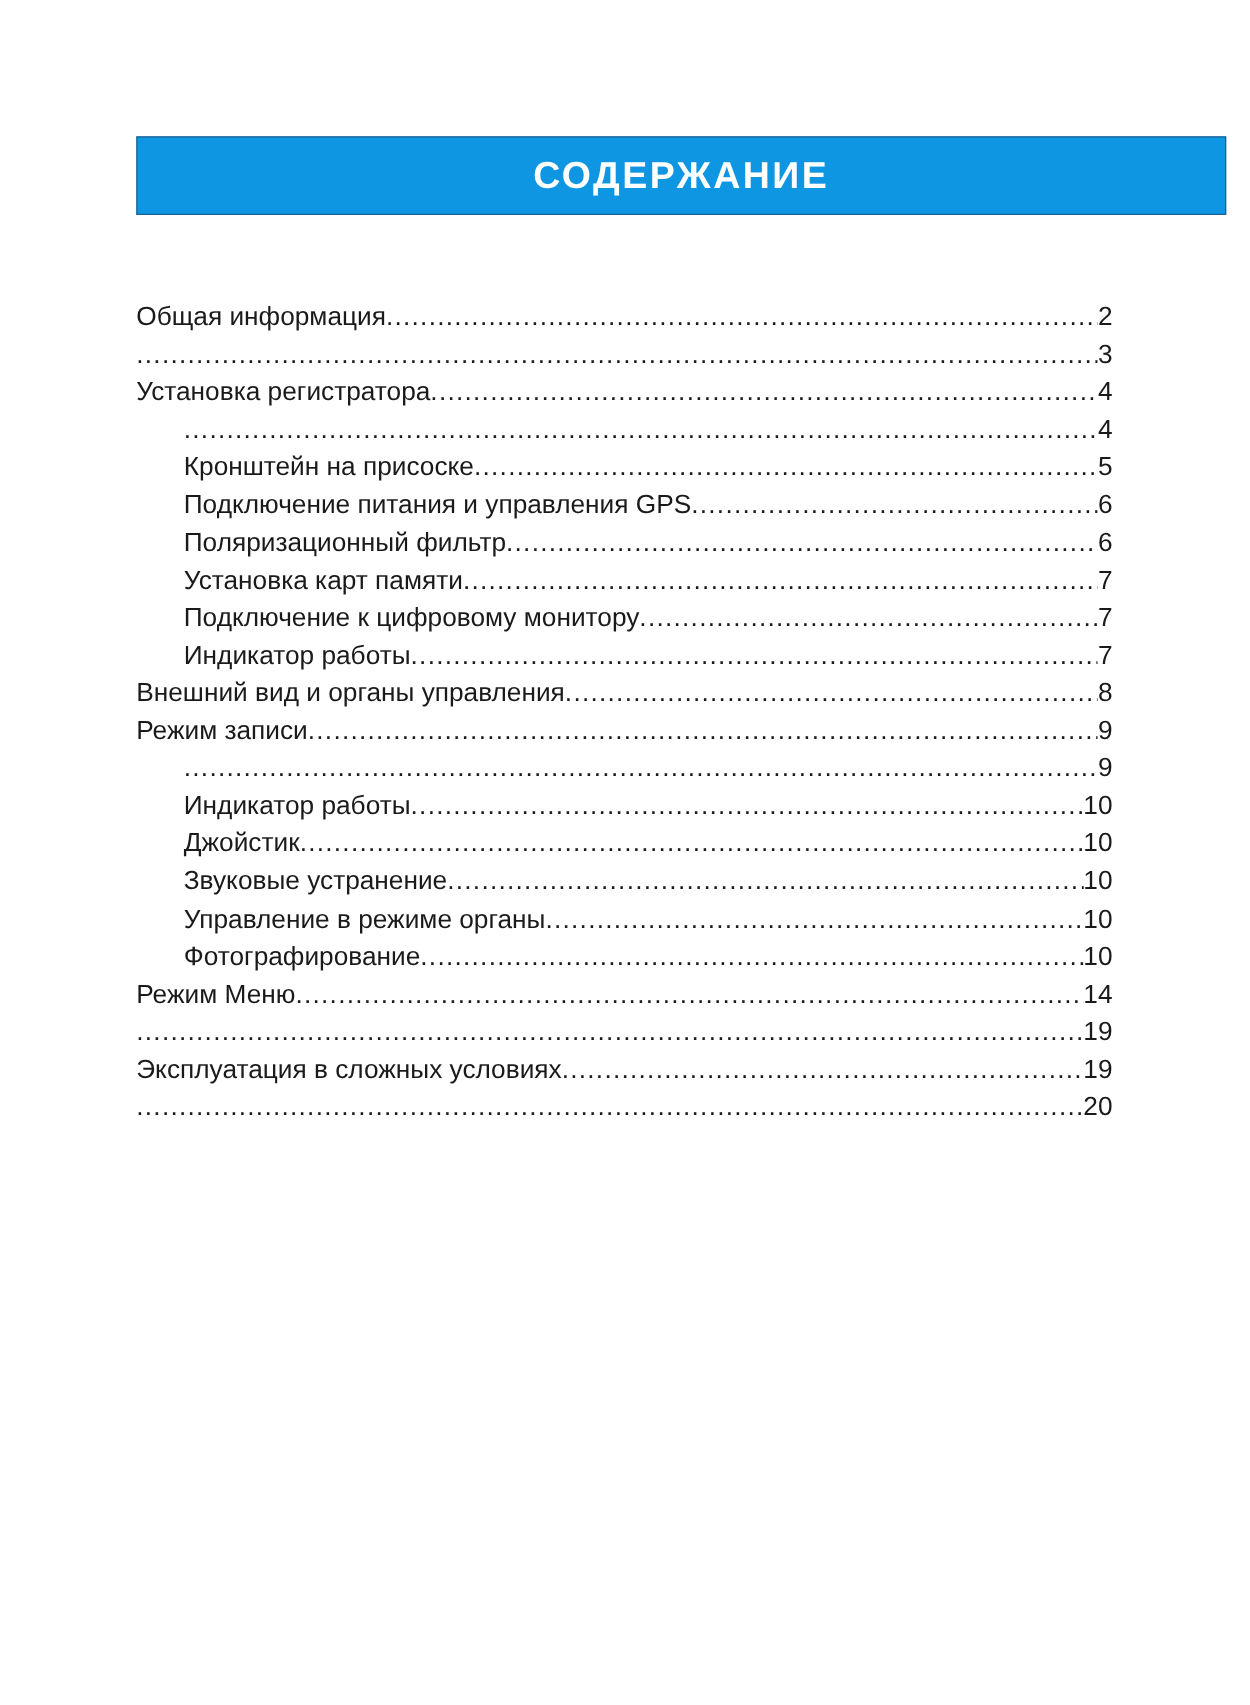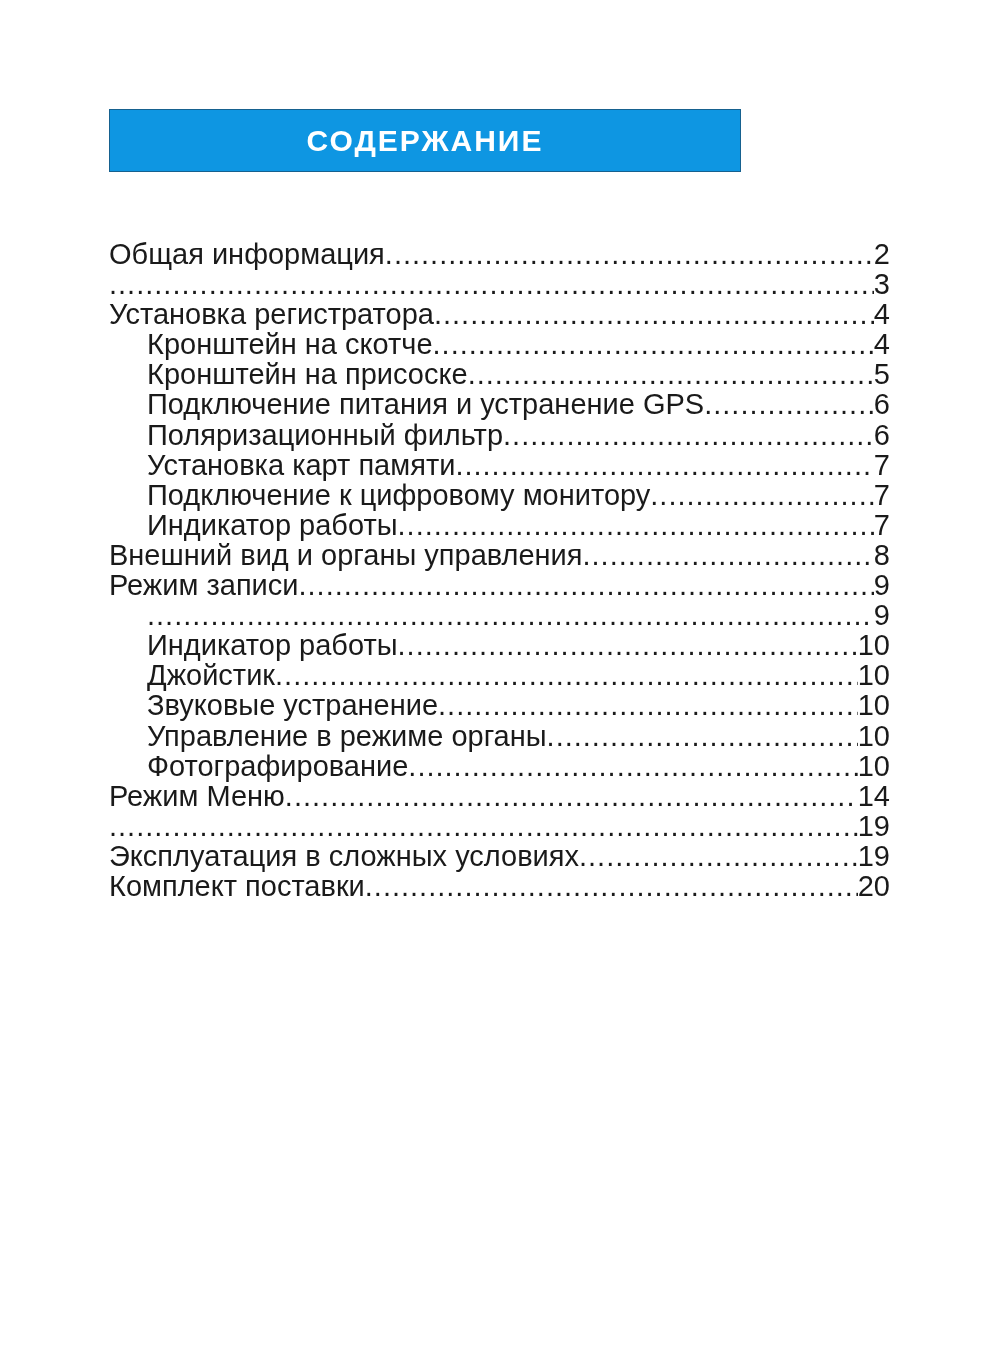--- a/index.html
+++ b/index.html
@@ -16,21 +16,21 @@
   }
   .page {
     position: absolute;
     inset: 0;
     background: #ffffff;
   }
   .banner {
     position: absolute;
     left: 109px;
     top: 109px;
-    width: 632px;
+    width: 872px;
     height: 63px;
     box-sizing: border-box;
     background: #0e96e2;
     border: 1.5px solid rgba(30, 55, 75, 0.55);
     display: flex;
     align-items: center;
     justify-content: center;
   }
   .banner-title {
     color: #ffffff;
@@ -44,21 +44,21 @@
     left: 109px;
     top: 239px;
     width: 781px;
     color: #1a1a1a;
   }
   .toc-row {
     display: flex;
     align-items: baseline;
     height: 30.1px;
     line-height: 30.1px;
-    font-size: 29px;
+    font-size: 21px;
     white-space: nowrap;
   }
   .toc-row.indent-1 {
     padding-left: 38px;
   }
   .toc-label {
     flex: 0 0 auto;
   }
   .toc-leader {
     flex: 1 1 auto;
@@ -93,33 +93,32 @@
     <span class="toc-page">3</span>
   </div>
 
   <div class="toc-row">
     <span class="toc-label">Установка регистратора</span>
     <span class="toc-leader"></span>
     <span class="toc-page">4</span>
   </div>
 
   <div class="toc-row indent-1">
-    <span class="toc-label">Кронштейн на скотче</span>
     <span class="toc-leader"></span>
     <span class="toc-page">4</span>
   </div>
 
   <div class="toc-row indent-1">
     <span class="toc-label">Кронштейн на присоске</span>
     <span class="toc-leader"></span>
     <span class="toc-page">5</span>
   </div>
 
   <div class="toc-row indent-1">
-    <span class="toc-label">Подключение питания и устранение GPS</span>
+    <span class="toc-label">Подключение питания и управления GPS</span>
     <span class="toc-leader"></span>
     <span class="toc-page">6</span>
   </div>
 
   <div class="toc-row indent-1">
     <span class="toc-label">Поляризационный фильтр</span>
     <span class="toc-leader"></span>
     <span class="toc-page">6</span>
   </div>
 
@@ -200,18 +199,17 @@
     <span class="toc-page">19</span>
   </div>
 
   <div class="toc-row">
     <span class="toc-label">Эксплуатация в сложных условиях</span>
     <span class="toc-leader"></span>
     <span class="toc-page">19</span>
   </div>
 
   <div class="toc-row">
-    <span class="toc-label">Комплект поставки</span>
     <span class="toc-leader"></span>
     <span class="toc-page">20</span>
   </div>
 </div>
 </div>
 
 </body></html>

